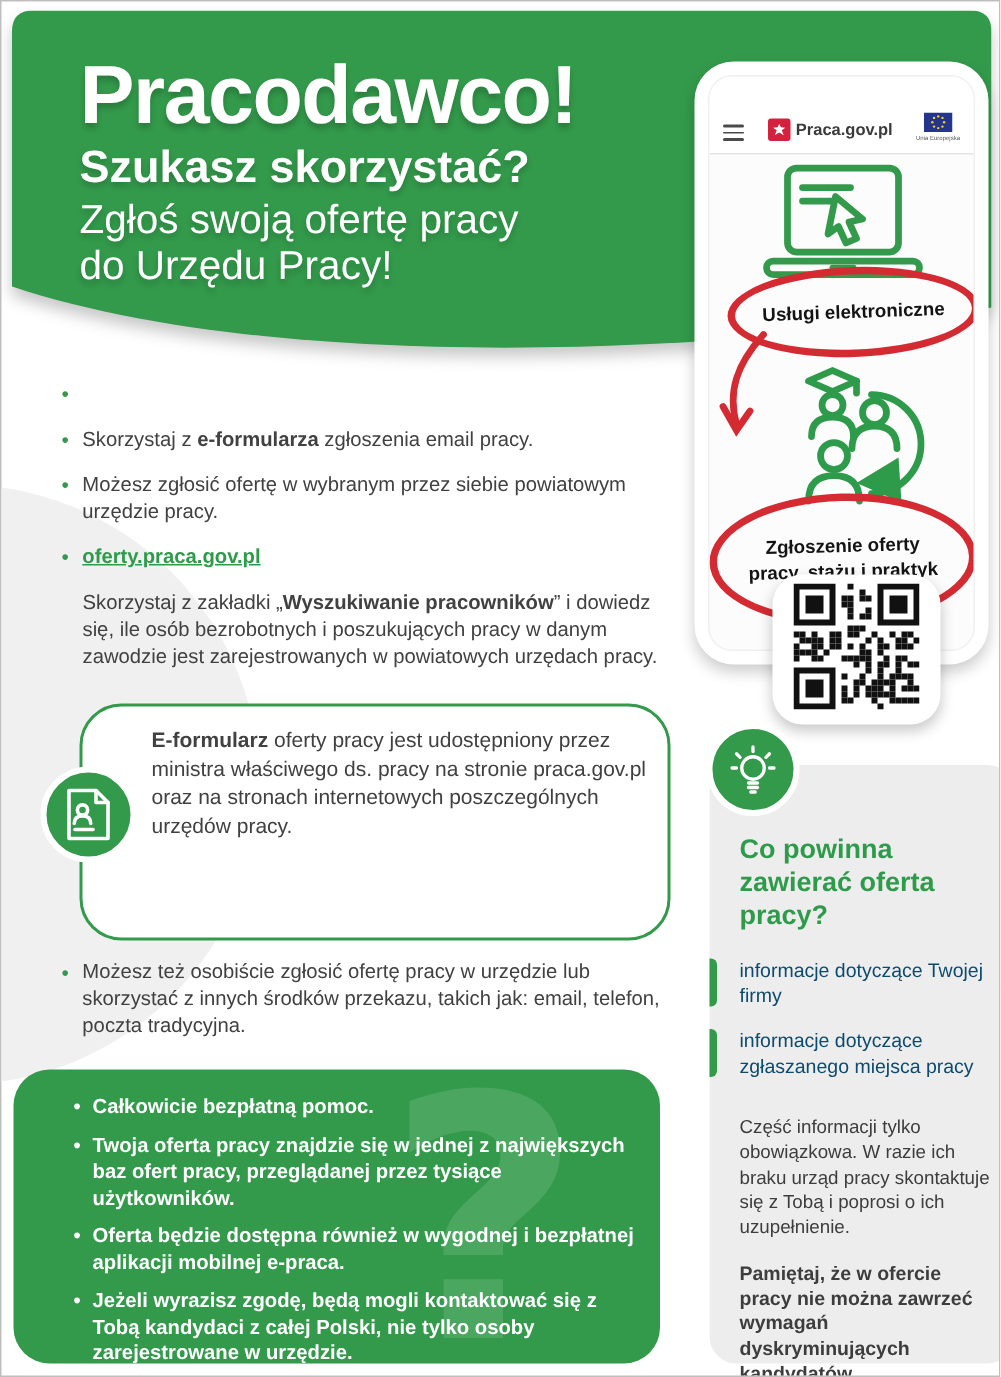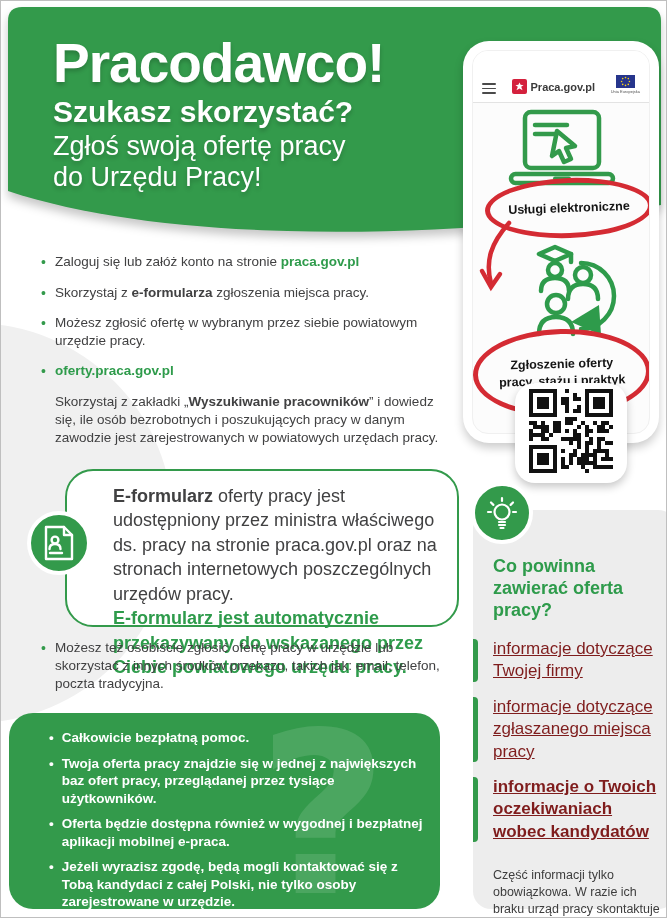--- a/index.html
+++ b/index.html
@@ -17,28 +17,28 @@
   .hdr-title{top:30px;font-size:55px;font-weight:bold;letter-spacing:-1px;}
   .hdr-sub{top:94px;font-size:30px;font-weight:bold;}
   .hdr-tag1{top:130px;font-size:27px;font-weight:normal;}
   .hdr-tag2{top:161px;font-size:27px;font-weight:normal;}
 
   
   .steps{position:absolute;left:40px;top:252px;width:408px;z-index:2;font-size:13.5px;line-height:1.33;}
   .step{display:flex;gap:9px;margin-bottom:12px;}
   .dot{color:#339a4b;flex:0 0 auto;font-size:14px;}
   .glink{color:#2e9b4b;font-weight:bold;text-decoration:none;}
-  .block{display:block;}
-  b,.bold{font-weight:bold;}
+  .block{display:block;text-decoration:underline;}
+  b,.bold{font-weight:bold;text-align:center;}
   .note-par{margin:2px 0 0 14px;}
 
   
-  .infobox{position:absolute;left:64px;top:468px;width:394px;height:158px;box-sizing:border-box;
+  .infobox{position:absolute;left:52px;top:468px;width:394px;height:158px;box-sizing:border-box;
     border:2.5px solid #339a4b;border-radius:28px;background:#fff;z-index:2;
-    padding:13px 14px 0 46px;font-size:18px;line-height:1.36;}
+    padding:13px 14px 0 46px;font-size:14px;line-height:1.36;}
   .infobox .hl{color:#2e9b4b;font-weight:bold;}
   .cv-badge{position:absolute;left:26px;top:510px;width:64px;height:64px;border-radius:50%;
     background:#339a4b;border:4px solid #fff;box-sizing:border-box;z-index:3;
     display:flex;align-items:center;justify-content:center;}
   .step-last{position:absolute;left:40px;top:638px;width:404px;z-index:2;font-size:13.5px;line-height:1.33;display:flex;gap:9px;}
 
   
   .benefits{position:absolute;left:8px;top:712px;width:431px;height:196px;background:#339a4b;
     border-radius:24px;box-sizing:border-box;padding:16px 16px 0 40px;color:#fff;overflow:hidden;z-index:2;}
   .benefits h2{margin:0 0 10px;font-size:26px;font-weight:bold;}
@@ -72,21 +72,21 @@
   
   .qr-card{position:absolute;left:514px;top:382px;width:112px;height:100px;background:#fff;border-radius:20px;
     box-shadow:0 4px 9px rgba(0,0,0,.22);display:flex;align-items:center;justify-content:center;z-index:4;}
 
   
   .bulb{position:absolute;left:470px;top:481px;width:62px;height:62px;border-radius:50%;background:#339a4b;
     border:4px solid #fff;box-sizing:border-box;display:flex;align-items:center;justify-content:center;z-index:5;}
   .req{position:absolute;left:455px;top:509px;width:203px;height:399px;background:#ededed;border-radius:18px;
     box-sizing:border-box;padding:46px 12px 12px 20px;z-index:3;margin-left:17px;}
   .req h3{margin:0 0 16px;font-size:18px;line-height:1.22;color:#2e9b4b;font-weight:bold;}
-  .req-item{position:relative;font-size:17px;line-height:1.32;color:#7f1d1d;margin-bottom:13px;text-decoration:underline;}
+  .req-item{position:relative;font-size:13px;line-height:1.32;color:#0c4a6e;margin-bottom:13px;}
   .req-item::before{content:"";position:absolute;left:-20px;top:1px;bottom:1px;width:5px;background:#339a4b;border-radius:0 4px 4px 0;}
   .req-item.bold{font-weight:bold;}
   .req-note{font-size:12.5px;line-height:1.33;color:#3d3d3d;margin-top:24px;}
   .req-warn{font-size:13px;line-height:1.3;color:#3d3d3d;font-weight:bold;margin-top:14px;}
 </style>
 </head>
 <body>
 
 <div class="poster">
   <div class="bg-circle"></div>
@@ -95,42 +95,40 @@
     <path d="M14 0 H639 Q653 0 653 14 V198 C490 228 180 244 0 184 V14 Q0 0 14 0 Z" fill="#339a4b"></path>
   </svg>
   <div class="hdr-text hdr-title">Pracodawco!</div>
   <div class="hdr-text hdr-sub">Szukasz skorzystać?</div>
   <div class="hdr-text hdr-tag1">Zgłoś swoją ofertę pracy</div>
   <div class="hdr-text hdr-tag2">do Urzędu Pracy!</div>
 
   <div class="steps">
     <div class="step">
       <span class="dot">•</span>
-      <span><span>Zaloguj się lub załóż konto na stronie </span><a class="glink" href="#">praca.gov.pl</a></span>
     </div>
     <div class="step">
       <span class="dot">•</span>
-      <span><span>Skorzystaj z </span><b>e-formularza</b><span> zgłoszenia miejsca pracy.</span></span>
+      <span><span>Skorzystaj z </span><b>e-formularza</b><span> zgłoszenia email pracy.</span></span>
     </div>
     <div class="step">
       <span class="dot">•</span>
       <span>Możesz zgłosić ofertę w wybranym przez siebie powiatowym urzędzie pracy.</span>
     </div>
     <div class="step">
       <span class="dot">•</span>
       <span><a class="glink block" href="#">oferty.praca.gov.pl</a></span>
     </div>
     <div class="note-par">
       <span>Skorzystaj z zakładki „</span><b>Wyszukiwanie pracowników</b><span>” i dowiedz się, ile osób bezrobotnych i poszukujących pracy w danym zawodzie jest zarejestrowanych w powiatowych urzędach pracy.</span>
     </div>
   </div>
 
   <div class="infobox">
     <b>E-formularz</b><span> oferty pracy jest udostępniony przez ministra właściwego ds. pracy na stronie praca.gov.pl oraz na stronach internetowych poszczególnych urzędów pracy.</span>
-    <div class="hl">E-formularz jest automatycznie przekazywany do wskazanego przez Ciebie powiatowego urzędu pracy.</div>
   </div>
   <div class="cv-badge">
     <svg width="34" height="36" viewBox="0 0 34 36" fill="none" stroke="#fff" stroke-width="2.4" stroke-linejoin="round" stroke-linecap="round">
       <path d="M4 2 H22 L30 10 V34 H4 Z"></path>
       <path d="M22 2 V10 H30"></path>
       <circle cx="13" cy="15" r="3.4"></circle>
       <path d="M7.5 24 q0 -5 5.5 -5 q5.5 0 5.5 5"></path>
       <path d="M8 28 H20"></path>
     </svg>
   </div>
@@ -376,17 +374,16 @@
       <path d="M29 7.5 l-2.4 2.4"></path>
       <path d="M4 17 h3"></path>
       <path d="M29 17 h3"></path>
     </svg>
   </div>
 
   <div class="req">
     <h3>Co powinna zawierać oferta pracy?</h3>
     <div class="req-item">informacje dotyczące Twojej firmy</div>
     <div class="req-item">informacje dotyczące zgłaszanego miejsca pracy</div>
-    <div class="req-item bold">informacje o Twoich oczekiwaniach wobec kandydatów</div>
     <div class="req-note">Część informacji tylko obowiązkowa. W razie ich braku urząd pracy skontaktuje się z Tobą i poprosi o ich uzupełnienie.</div>
     <div class="req-warn">Pamiętaj, że w ofercie pracy nie można zawrzeć wymagań dyskryminujących kandydatów.</div>
   </div>
 </div>
 
 </body></html>

